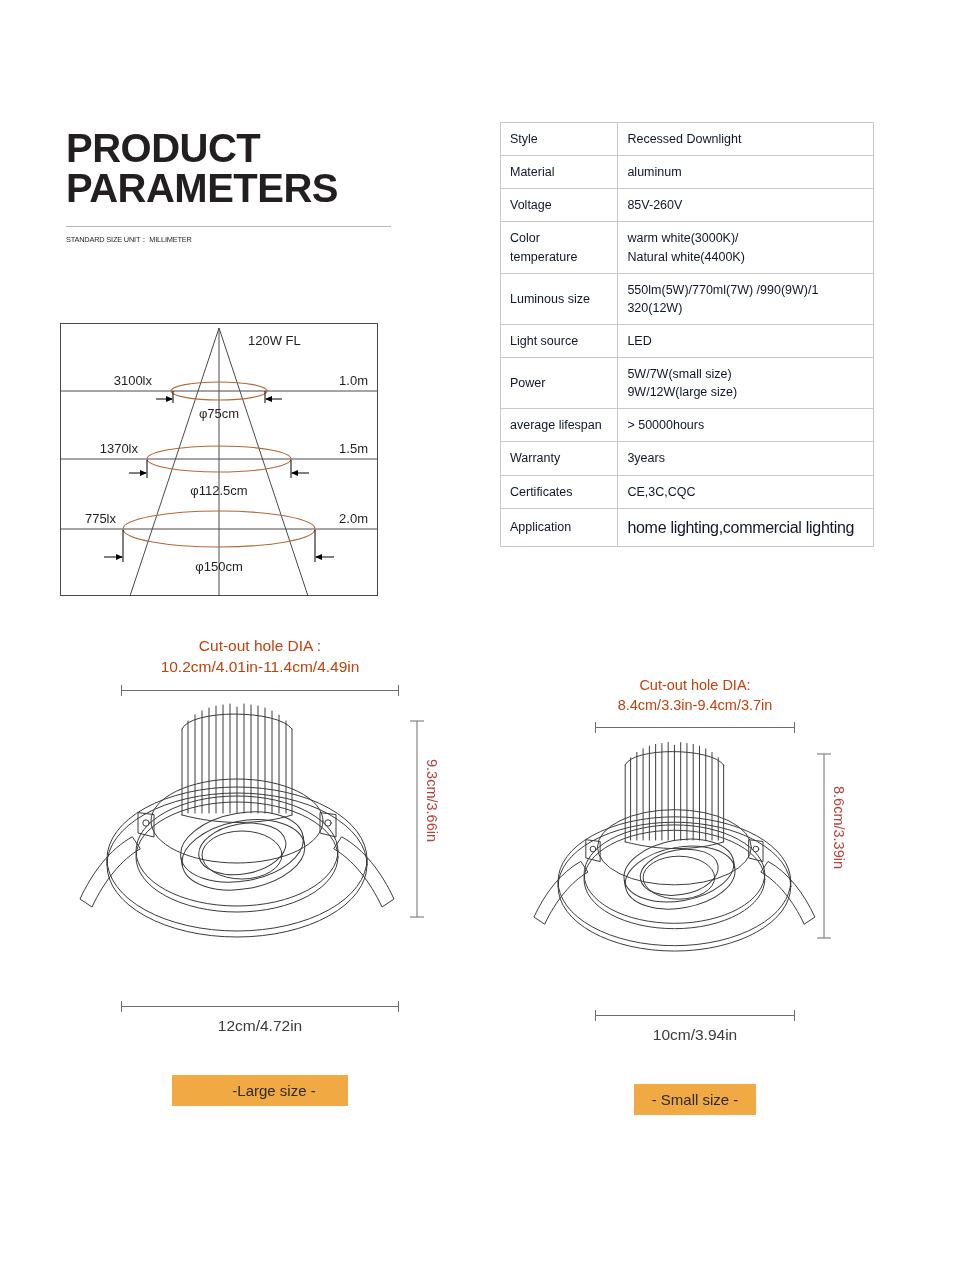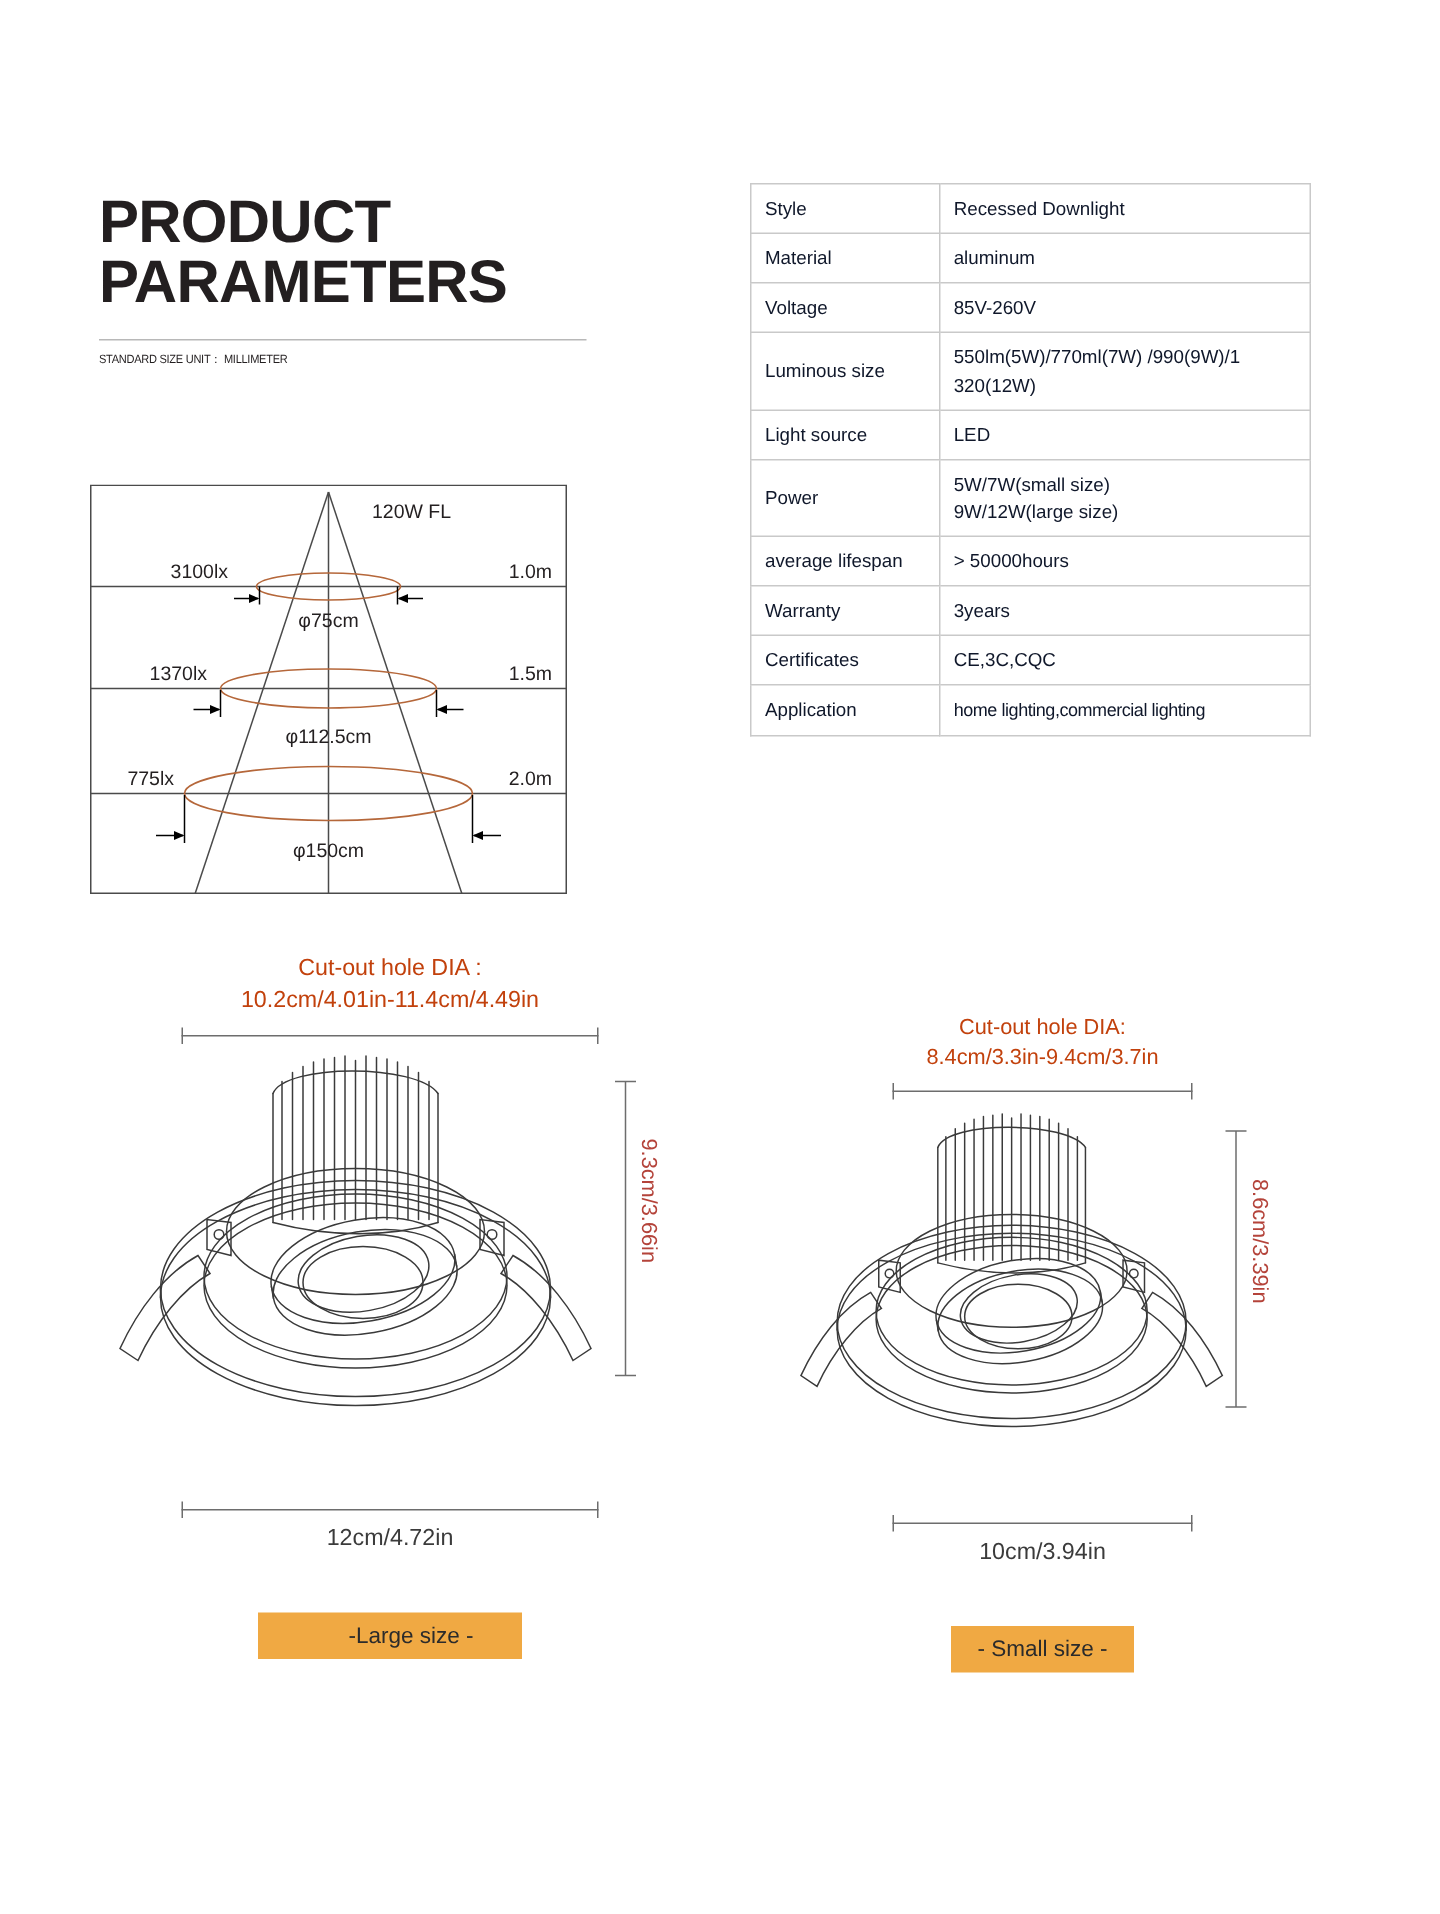--- a/index.html
+++ b/index.html
@@ -68,21 +68,21 @@
   }
   #spec-table td {
     border: 1px solid #c9c9c9;
     padding: 7px 9px;
     vertical-align: middle;
     line-height: 1.45;
   }
   #spec-table td.k { width: 128px; }
   #spec-table td.v { width: 246px; }
   #spec-table td .ln { display: block; white-space: nowrap; }
-  #spec-table td.tight { font-size: 12px; letter-spacing: -0.3px; margin-top: 19px; }
+  #spec-table td.tight { font-size: 16px; letter-spacing: -0.3px; margin-top: 19px; }
 
   
   .product-block { position: absolute; }
   #large-block { left: 60px; top: 636px; width: 400px; }
   #small-block { left: 515px; top: 676px; width: 360px; }
 
   .cutout-caption {
     color: #c2410c;
     text-align: center;
     line-height: 1.35;
@@ -238,20 +238,30 @@
       <tr>
         <td class="k">Material</td>
         <td class="v">
           <span class="ln">aluminum</span>
         </td>
       </tr>
       <tr>
         <td class="k">Voltage</td>
         <td class="v">
           <span class="ln">85V-260V</span>
+        </td>
+      </tr>
+      <tr>
+        <td class="k">
+          <span class="ln">Color</span>
+          <span class="ln">temperature</span>
+        </td>
+        <td class="v">
+          <span class="ln">warm white(3000K)/</span>
+          <span class="ln">Natural white(4400K)</span>
         </td>
       </tr>
       <tr>
         <td class="k">Luminous size</td>
         <td class="v">
           <span class="ln">550lm(5W)/770ml(7W) /990(9W)/1</span>
           <span class="ln">320(12W)</span>
         </td>
       </tr>
       <tr>

